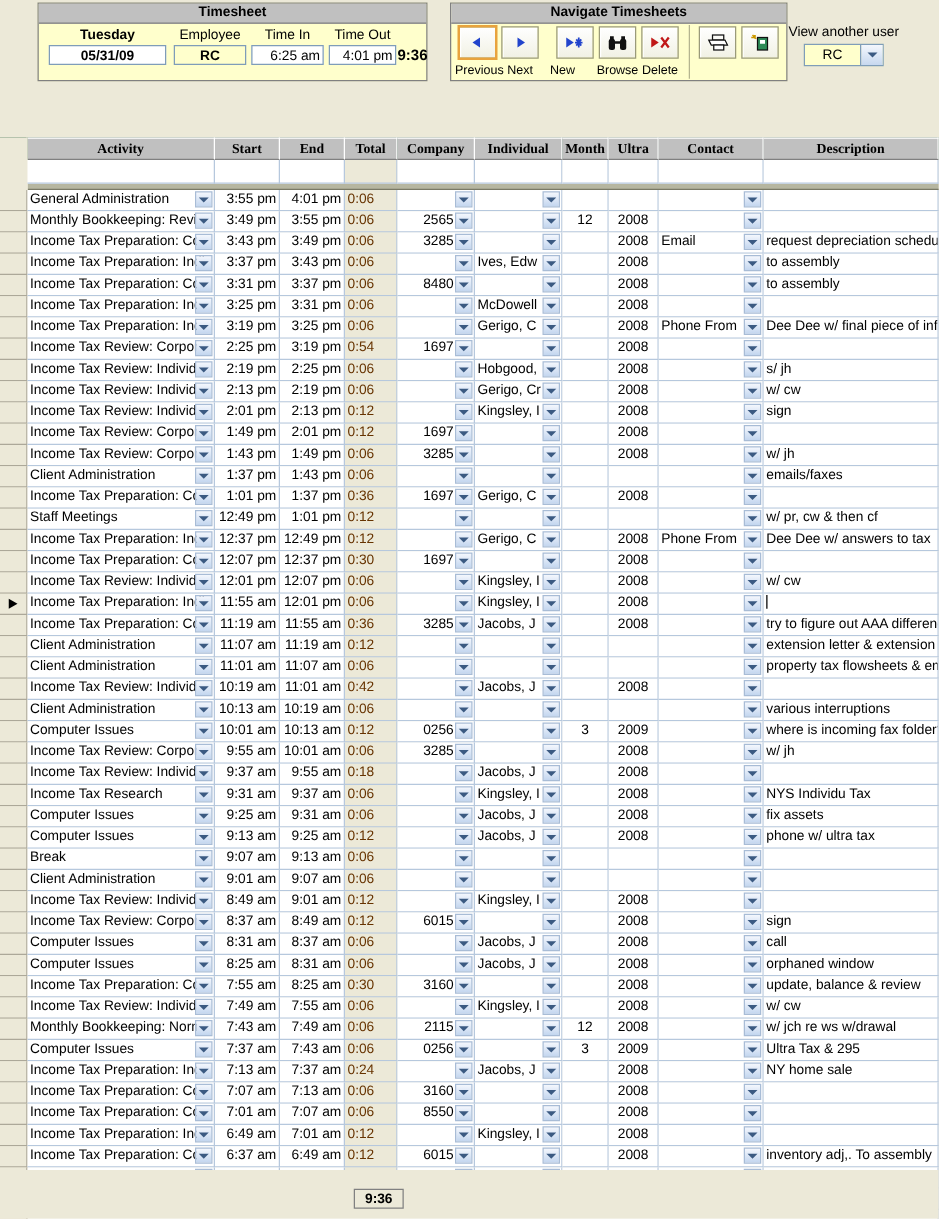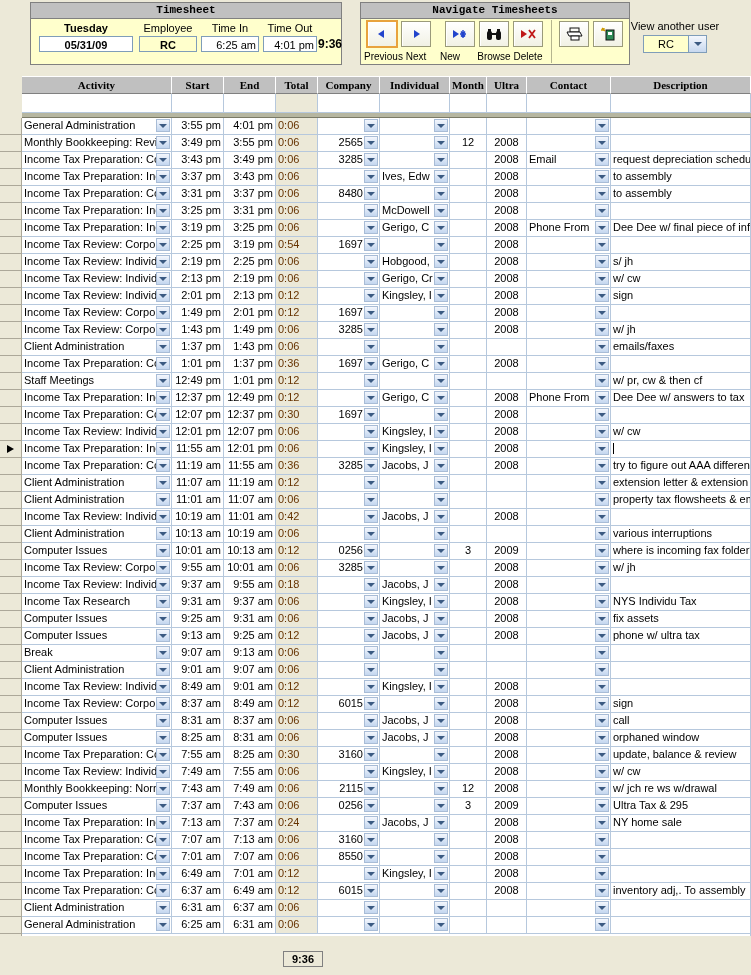--- a/index.html
+++ b/index.html
@@ -31,21 +31,21 @@
     box-sizing: border-box;
   }
   .panel-title {
     height: 15px;
     line-height: 15px;
     background: #c0c0c0;
     border-bottom: 1px solid #808080;
     text-align: center;
     font-weight: bold;
     font-size: 11px;
-    font-family: Liberation Mono, monospace;
+    font-family: Liberation Sans, sans-serif;
     color: #000;
   }
 
   
   #timesheet-panel {
     left: 30px; top: 2px;
     width: 312px; height: 63px;
   }
   .ts-body {
     padding: 2px 0 0 0;
@@ -204,20 +204,21 @@
   .gutter.hdr {
     background: #ece9d8;
     border-right: 1px solid #ece9d8;
     border-bottom: none;
   }
 
   
   .hdr-row {
     height: 18px;
     background: #14532d;
+    margin-top: 34px;
   }
   .hcell {
     background: #c0c0c0;
     border-right: 1px solid #ffffff;
     border-bottom: 1px solid #808080;
     border-top: 1px solid #ffffff;
     box-sizing: border-box;
     font-weight: bold;
     font-size: 11px;
     font-family: "Liberation Serif", serif;

